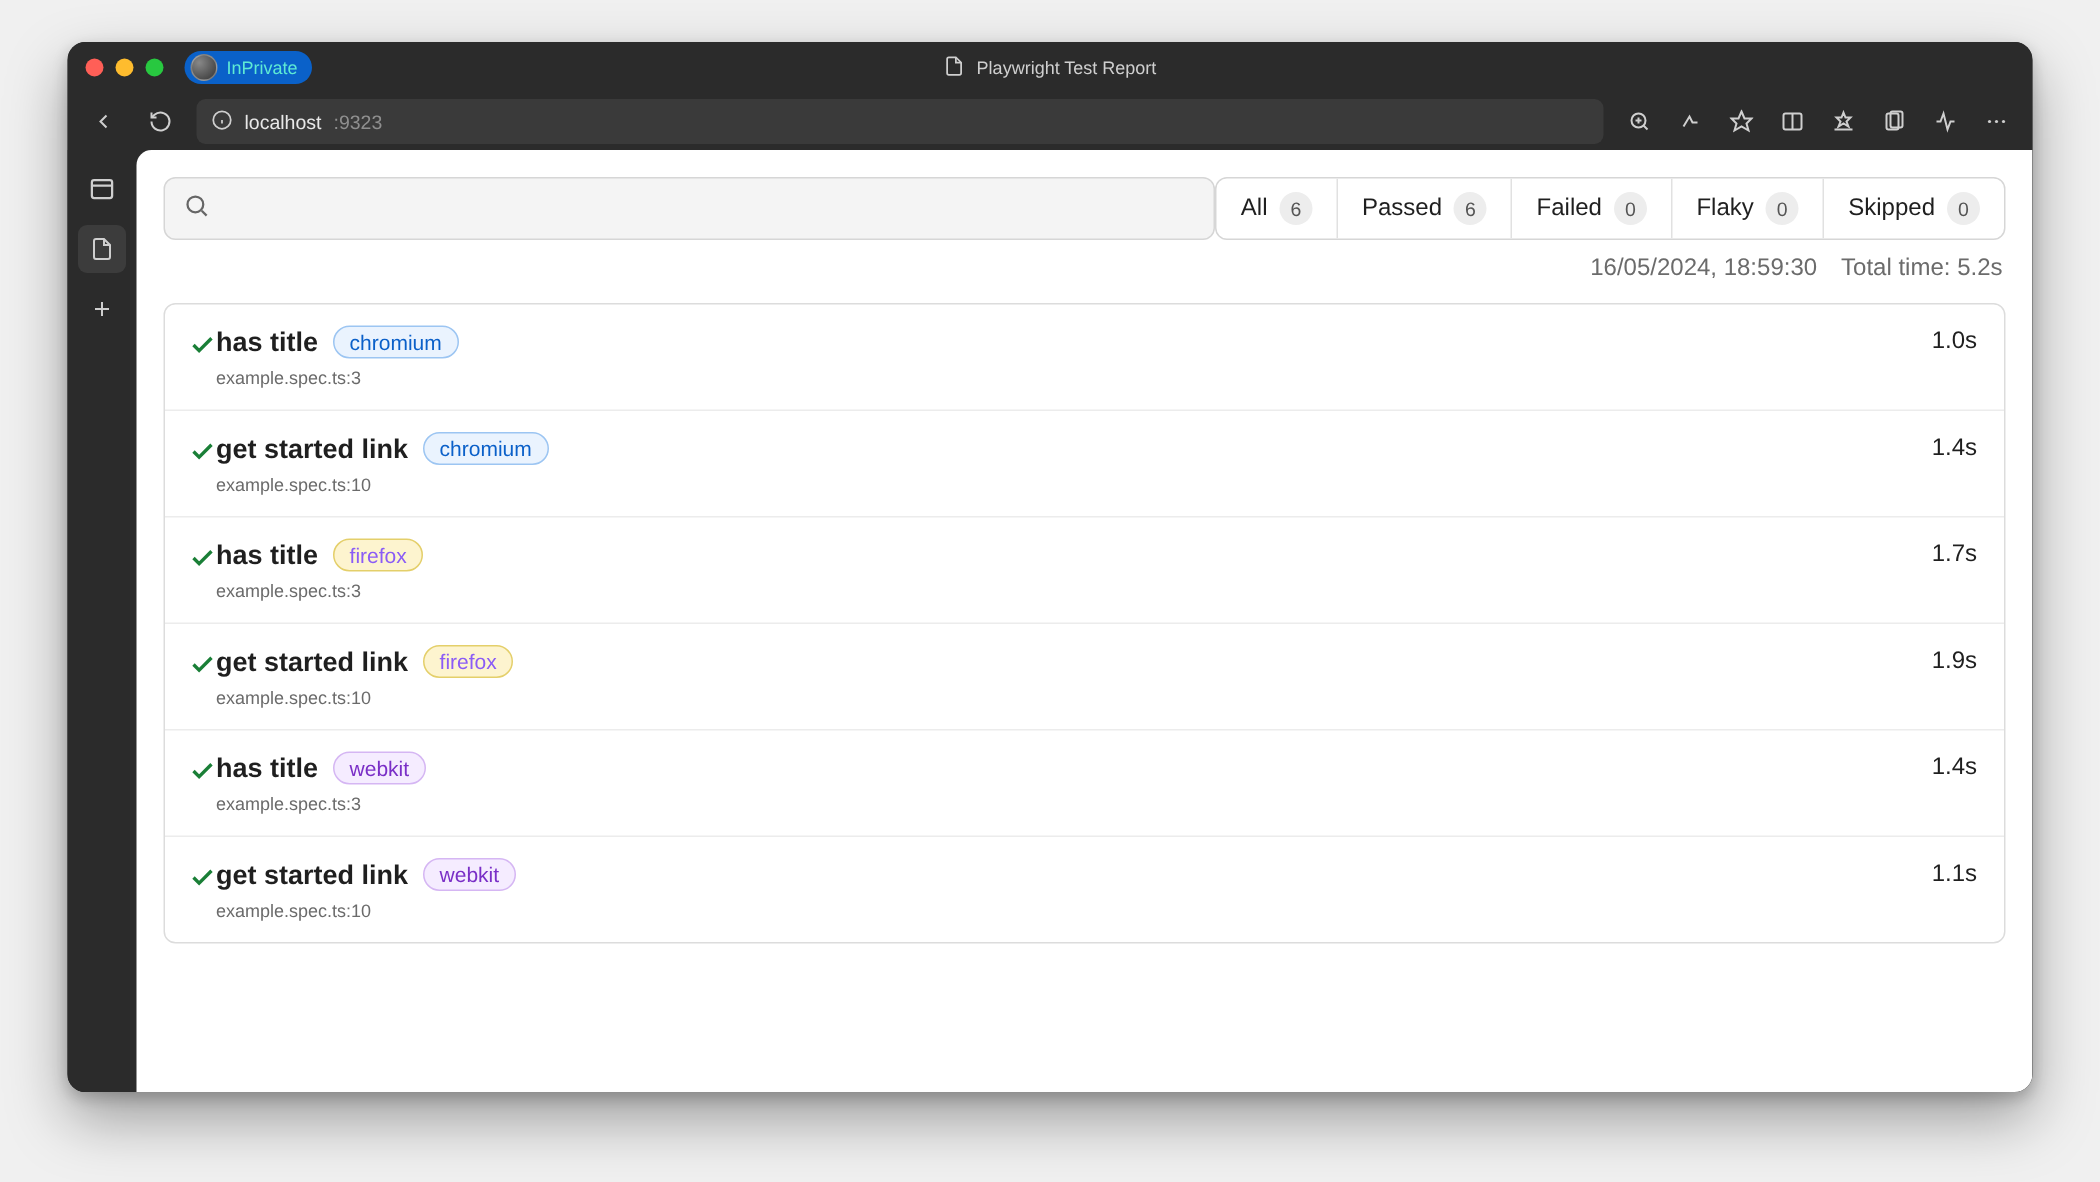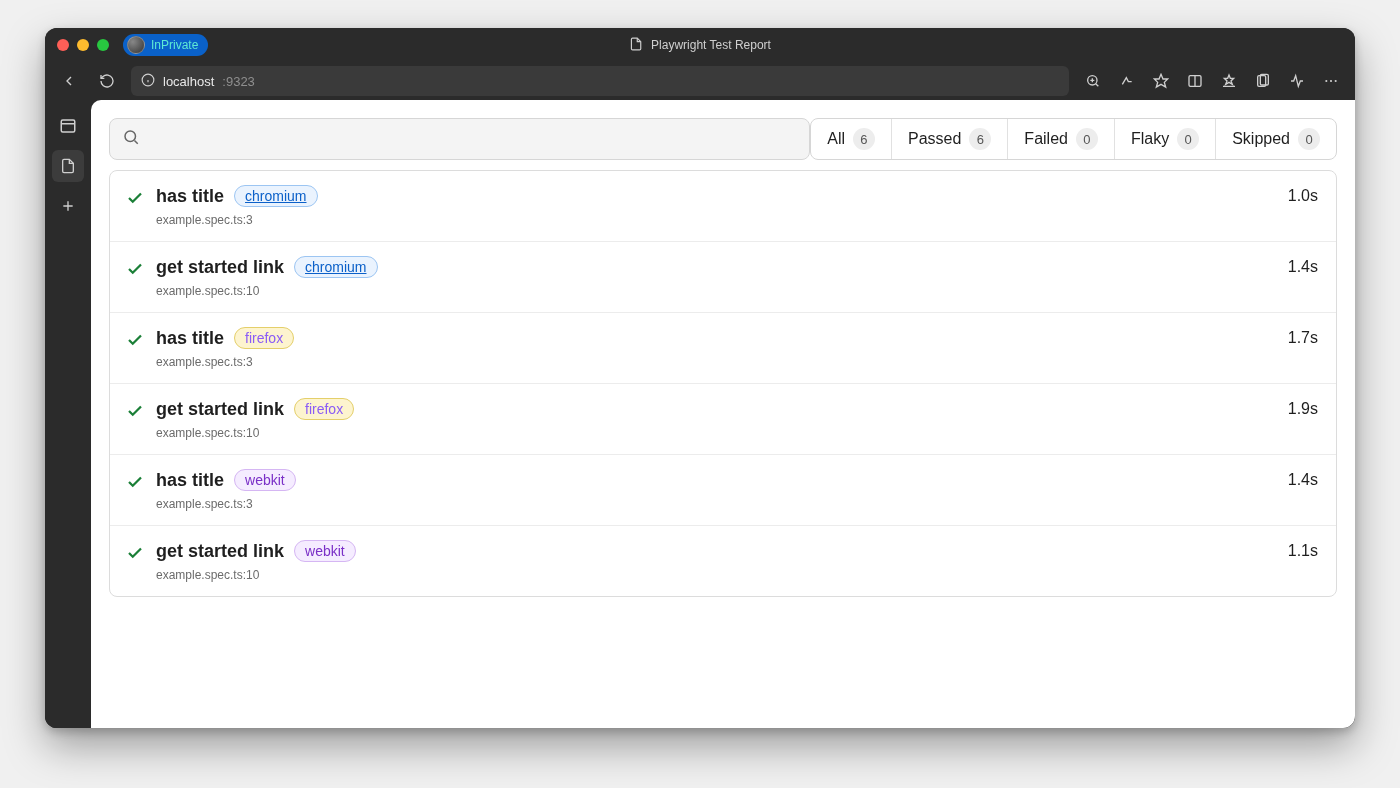--- a/index.html
+++ b/index.html
@@ -172,39 +172,38 @@
     display: flex; align-items: center; gap: 10px;
     padding: 14px 16px;
     font-size: 17px; font-weight: 600;
     color: #1f1f1f;
     cursor: pointer;
   }
   .test-row {
     display: flex; align-items: flex-start;
     padding: 14px 18px 14px 16px;
     border-bottom: 1px solid #ececec;
-    gap: 12px;
     cursor: pointer;
   }
   .test-row:last-child { border-bottom: none; }
   .check {
     color: #1a7f37; flex-shrink: 0;
     margin-top: 4px;
   }
   .check svg { width: 18px; height: 18px; }
   .test-body { display: flex; flex-direction: column; gap: 6px; flex: 1; }
   .test-top { display: flex; align-items: center; gap: 10px; }
   .test-name { font-size: 18px; font-weight: 600; color: #1f1f1f; }
   .pill {
     font-size: 14px;
     padding: 2px 10px;
     border-radius: 14px;
     border: 1px solid;
   }
-  .pill.chromium { color: #0b60c9; border-color: #9cc5f2; background: #eaf3fe; text-decoration: underline; }
+  .pill.chromium { color: #0b60c9; border-color: #9cc5f2; background: #eaf3fe; }
   .pill.firefox  { color: #8b5cf6; border-color: #e4cf6a; background: #fdf4cf; }
   .pill.webkit   { color: #7a2fc7; border-color: #d5b6f3; background: #f5ecff; }
   .test-loc { color: #6b6b6b; font-size: 12px; }
   .duration { color: #1f1f1f; font-size: 16px; white-space: nowrap; margin-top: 2px; text-align: right; }
 </style>
 </head>
 <body>
 
 <div class="window">
 
@@ -356,20 +355,24 @@
               <span>Flaky</span>
               <span class="count">0</span>
             </div>
             <div class="filter">
               <span>Skipped</span>
               <span class="count">0</span>
             </div>
           </div>
       </div>
 
+      <div class="meta-row">
+        <span>16/05/2024, 18:59:30</span>
+        <span>Total time: 5.2s</span>
+      </div>
 
       <div class="file-block">
         <div id="tests">
             <div class="test-row">
               <span class="check"><svg viewBox="0 0 24 24" fill="none" stroke="currentColor" stroke-width="3">
                   <polyline points="20 6 9 17 4 12"></polyline>
                 </svg></span>
               <div class="test-body">
                 <div class="test-top">
                   <span class="test-name">has title</span>

